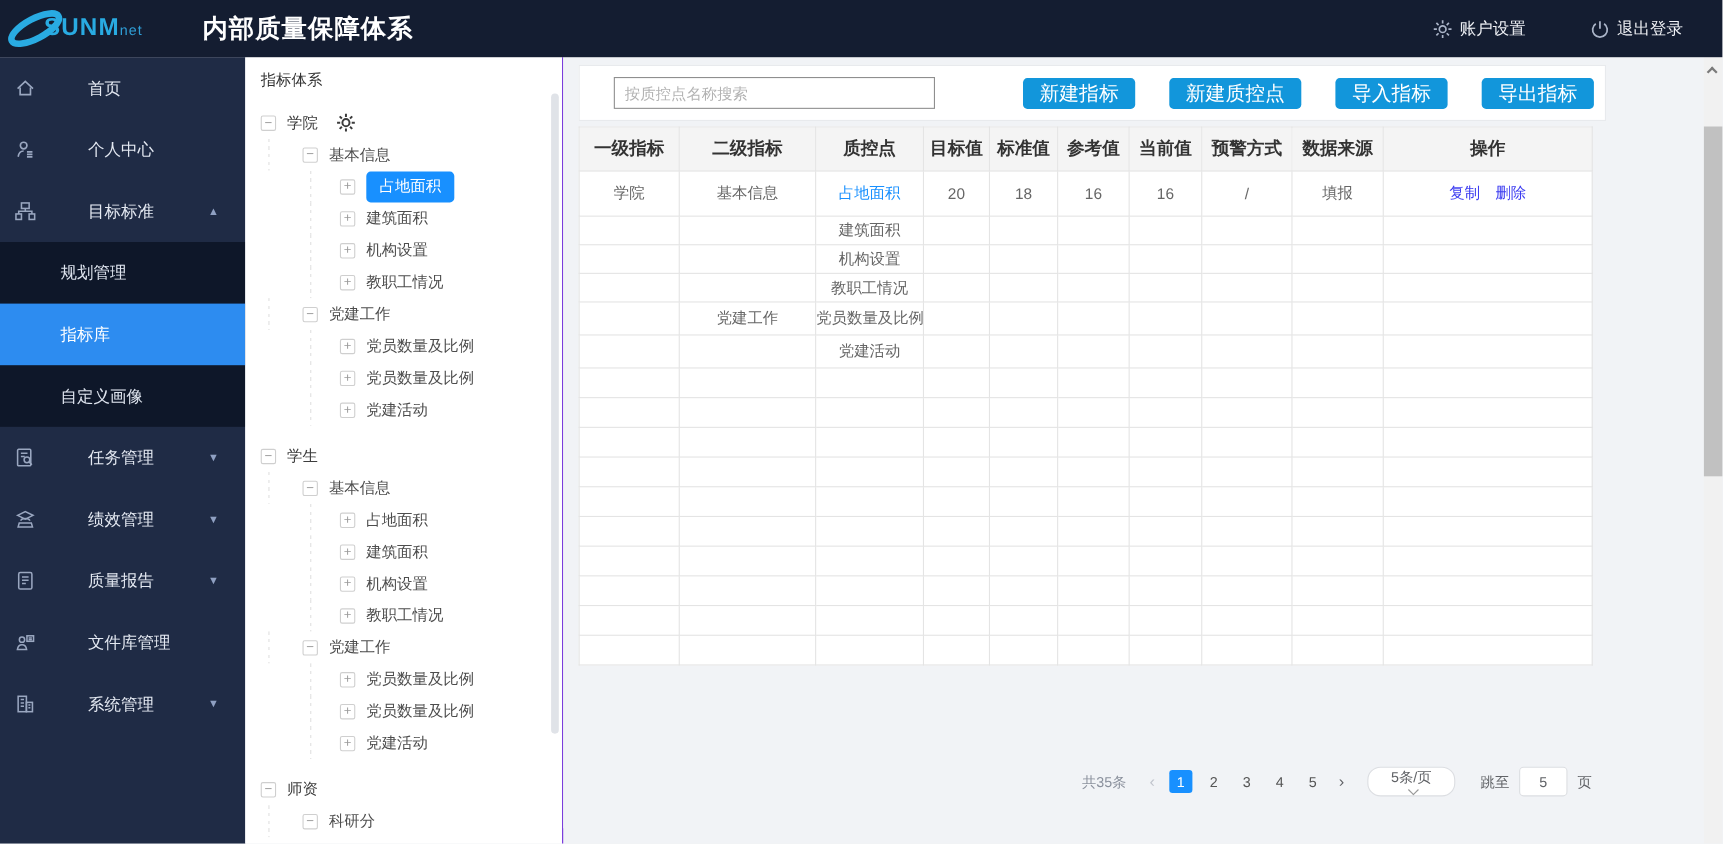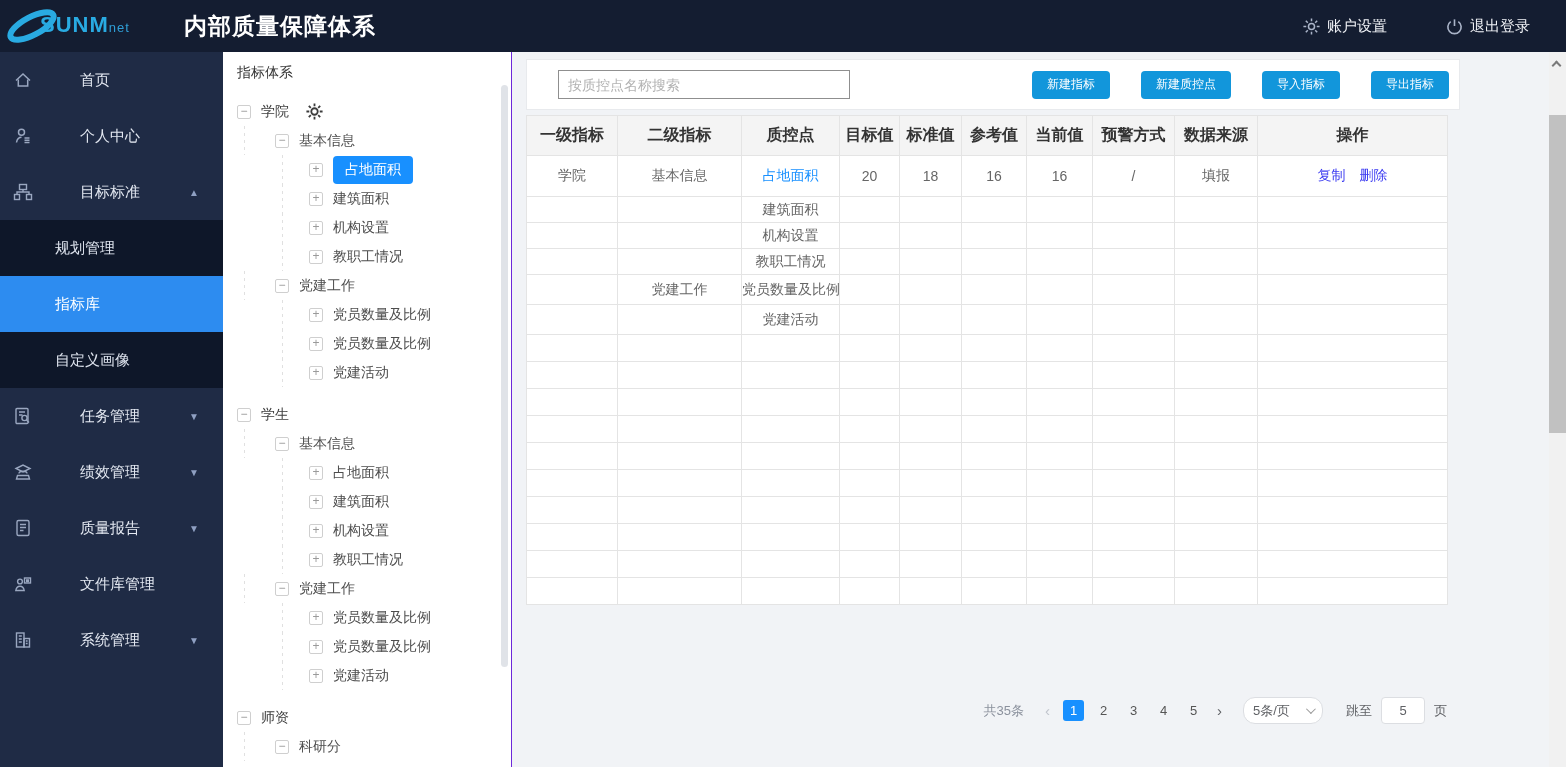--- a/index.html
+++ b/index.html
@@ -43,38 +43,38 @@
   .tree-label.sel { background:#1890ff; color:#fff; padding:5px 12px; border-radius:4px; }
   .tree-gear { margin-left:16px; color:#3c3c3c; display:flex; }
   .tree-sb { position:absolute; right:3px; top:33px; width:7px; height:582px; background:#e0e3e8; border-radius:4px; }
 
   
   .main { position:absolute; left:512px; top:52px; width:1037px; height:701px; background:#f1f3f6; overflow:hidden; }
   .toolbar { position:absolute; left:14px; top:7px; width:934px; height:51px; background:#fff; border:1px solid #e8eaed; display:flex; align-items:center; }
   .search-input { margin-left:31px; width:292px; height:29px; border:1px solid #8f8f8f; background:#fff; font-size:14px; padding:0 9px; color:#333; font-family:"Liberation Sans",sans-serif; }
   .search-input::placeholder { color:#b3b3b3; }
   .toolbar-btns { margin-left:auto; margin-right:10px; display:flex; gap:31px; }
-  .btn { height:28px; background:#1296db; color:#fff; border:none; border-radius:4px; font-size:12px; padding:0 15px; cursor:pointer; font-family:"Liberation Sans",sans-serif; }
+  .btn { height:28px; background:#1296db; color:#fff; border:none; border-radius:4px; font-size:18px; padding:0 15px; cursor:pointer; font-family:"Liberation Sans",sans-serif; }
 
   .grid-wrap { position:absolute; left:14px; top:63px; width:921px; background:#fff; }
   table { border-collapse:collapse; width:921px; table-layout:fixed; }
   th, td { border:1px solid #e4e4e4; text-align:center; overflow:hidden; white-space:nowrap; }
   th { background:#f4f4f4; color:#333; font-size:16px; font-weight:bold; height:40px; }
   td { color:#666; font-size:14px; }
   td.qc-link { color:#1890ff; cursor:pointer; }
   .op-link { color:#3c3cf1; cursor:pointer; margin:0 7px; }
 
   
   .pagination { position:absolute; left:14px; top:645px; width:921px; display:flex; align-items:center; justify-content:flex-end; gap:9px; font-size:13px; color:#606266; }
   .pg-total { color:#8b919d; margin-right:8px; }
   .pg-arrow { color:#c0c4cc; font-size:15px; padding:0 4px; cursor:pointer; }
   .pg-arrow.next { color:#606266; }
   .pg-num { min-width:21px; height:21px; line-height:21px; text-align:center; border-radius:3px; cursor:pointer; color:#555; padding:0 3px; }
   .pg-num.active { background:#1890ff; color:#fff; }
-  .pg-select { width:80px; height:27px; border:1px solid #dcdee2; border-radius:12px; display:flex; align-items:center; justify-content:space-between; padding:0 9px; margin-left:8px; cursor:pointer; background:#fff; }
+  .pg-select { width:80px; height:27px; border:1px solid #dcdee2; border-radius:12px; display:flex; align-items:center; justify-content:flex-end; padding:0 9px; margin-left:8px; cursor:pointer; background:#fff;flex-direction:column; }
   .pg-chev { width:7px; height:7px; border-right:1.5px solid #999; border-bottom:1.5px solid #999; transform:rotate(45deg) translateY(-2px); }
   .pg-jump-label { margin-left:14px; }
   .pg-input { width:44px; height:27px; border:1px solid #dcdee2; border-radius:4px; text-align:center; font-size:13px; color:#606266; background:#fff; font-family:"Liberation Sans",sans-serif; }
 
   
   .page-scrollbar { position:absolute; right:0; top:52px; width:17px; height:715px; background:#f1f1f1; }
   .ps-chev { position:absolute; top:10px; left:4px; width:7px; height:7px; border-left:2px solid #7a7a7a; border-top:2px solid #7a7a7a; transform:rotate(45deg); }
   .ps-thumb { position:absolute; top:63px; left:0; width:17px; height:318px; background:#c1c1c1; cursor:pointer; }
 </style>
 </head>

